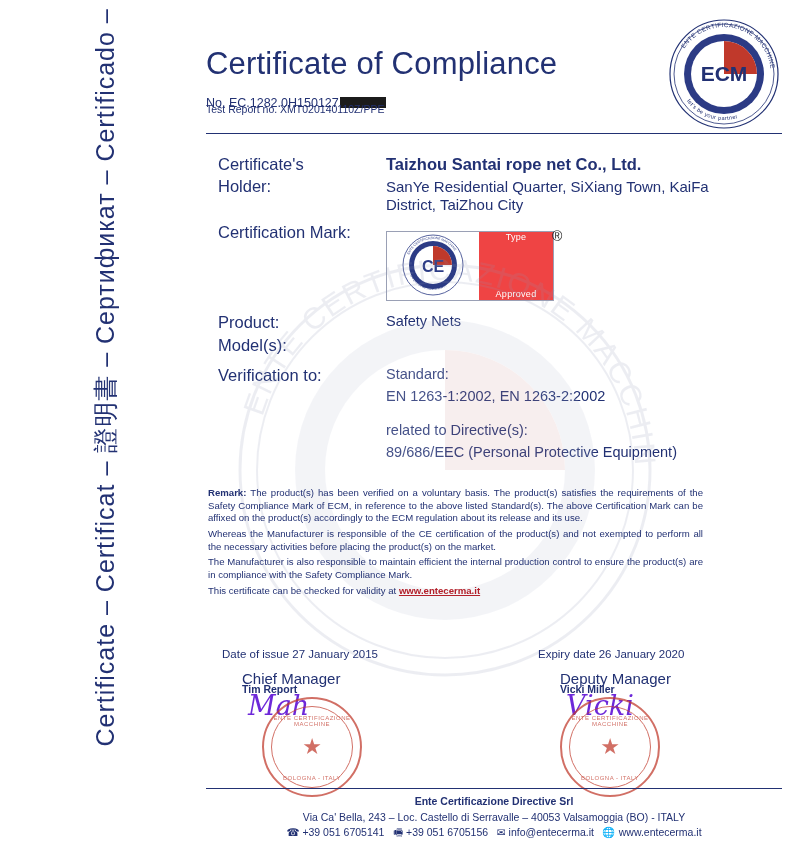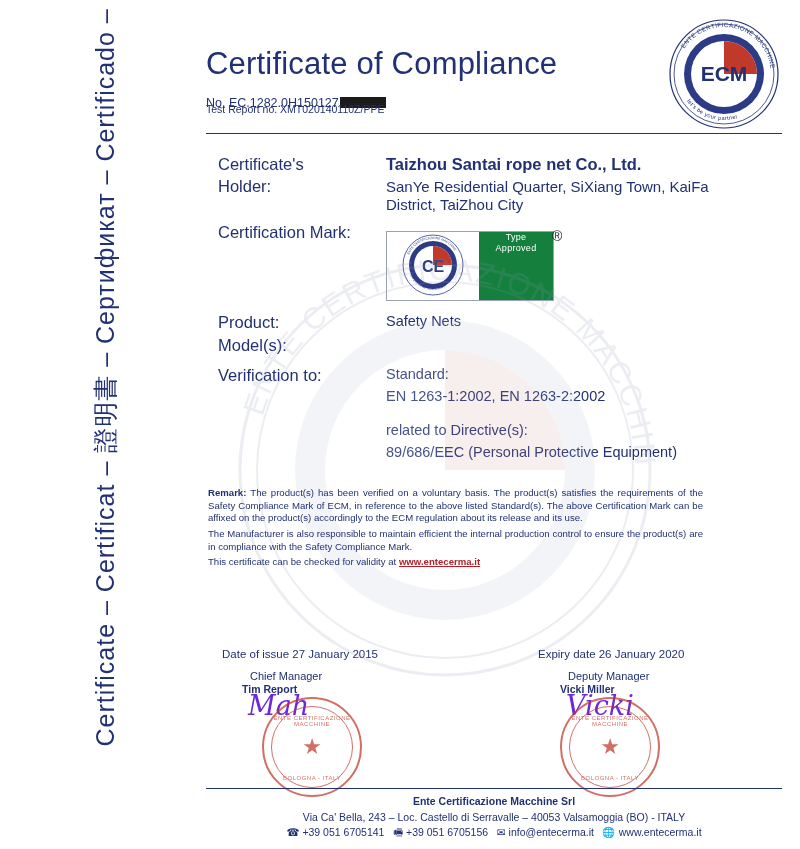--- a/index.html
+++ b/index.html
@@ -129,26 +129,26 @@
     display: flex;
     align-items: stretch;
   }
   .ce-left {
     width: 92px;
     position: relative;
     background: #fff;
   }
   .ce-right {
     flex: 1;
-    background: #15803d;
+    background: #ef4444;
     color: #fff;
     display: flex;
     flex-direction: column;
     align-items: center;
-    justify-content: flex-start;
+    justify-content: space-between;
     font-size: 9px;
     line-height: 1.25;
     letter-spacing: .3px;
   }
   .reg-mark {
     position: absolute;
     left: 552px;
     top: 228px;
     font-size: 14px;
     color: #222;
@@ -173,23 +173,22 @@
   }
 
   
   .sig-date {
     position: absolute;
     font-size: 11.5px;
     color: #223173;
   }
   .sig-role {
     position: absolute;
-    font-size: 11px;
-    color: #223173;
-    margin-left: 8px;
+    font-size: 15px;
+    color: #223173;
   }
   .sig-name {
     position: absolute;
     font-size: 10.5px;
     font-weight: bold;
     color: #223173;
   }
   .sig-script {
     position: absolute;
     font-family: "DejaVu Serif", serif;
@@ -369,20 +368,21 @@
         <textPath href="#wmArc" startOffset="9%">ENTE CERTIFICAZIONE MACCHINE</textPath>
       </text>
     </svg>
   </div>
 
   <div class="remark">
     <p style="margin:0 0 0 0;">
       <b>Remark:</b>
       <span>The product(s) has been verified on a voluntary basis. The product(s) satisfies the requirements of the Safety Compliance Mark of ECM, in reference to the above listed Standard(s). The above Certification Mark can be affixed on the product(s) accordingly to the ECM regulation about its release and its use.</span>
     </p>
+    <p style="margin:3px 0 0 0;">Whereas the Manufacturer is responsible of the CE certification of the product(s) and not exempted to perform all the necessary activities before placing the product(s) on the market.</p>
     <p style="margin:3px 0 0 0;">The Manufacturer is also responsible to maintain efficient the internal production control to ensure the product(s) are in compliance with the Safety Compliance Mark.</p>
     <p style="margin:3px 0 0 0;">
       <span>This certificate can be checked for validity at </span><span class="link">www.entecerma.it</span>
     </p>
   </div>
 
   <div class="sig-date" style="left:222px; top:648px;">Date of issue 27 January 2015</div>
   <div class="sig-role" style="left:242px; top:670px;">Chief Manager</div>
   <div class="sig-name" style="left:242px; top:683px;">Tim Report</div>
   <div class="sig-script" style="left:248px; top:690px;">Mah</div>
@@ -397,21 +397,21 @@
   <div class="sig-name" style="left:560px; top:683px;">Vicki Miller</div>
   <div class="sig-script" style="left:566px; top:690px;">Vicki</div>
   <div class="stamp" style="left:560px; top:697px;">
     <div class="ring-text">ENTE CERTIFICAZIONE MACCHINE</div>
     <div class="star">★</div>
     <div class="ring-text bottom">BOLOGNA - ITALY</div>
   </div>
 
   <div class="hr-bottom"></div>
   <div class="footer">
-    <div class="f1">Ente Certificazione Macchine Srl</div>
+    <div class="f1">Ente Certificazione Directive Srl</div>
     <div>Via Ca' Bella, 243 – Loc. Castello di Serravalle – 40053 Valsamoggia (BO) - ITALY</div>
     <div>
       <span>☎</span>
       <span>+39 051 6705141</span>
       &nbsp;
       <span>🖷</span>
       <span>+39 051 6705156</span>
       &nbsp;
       <span>✉</span>
       <span class="mail">info@entecerma.it</span>

